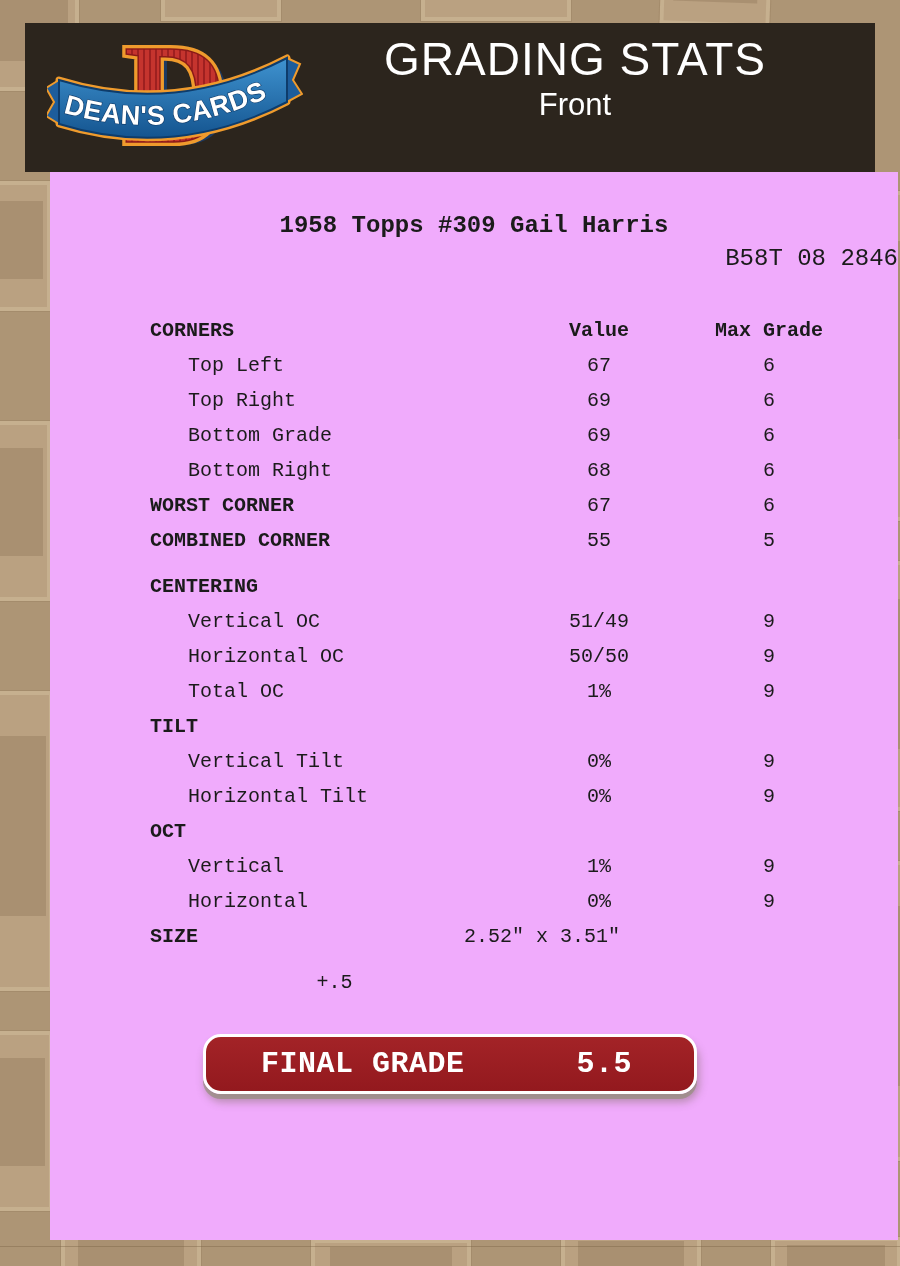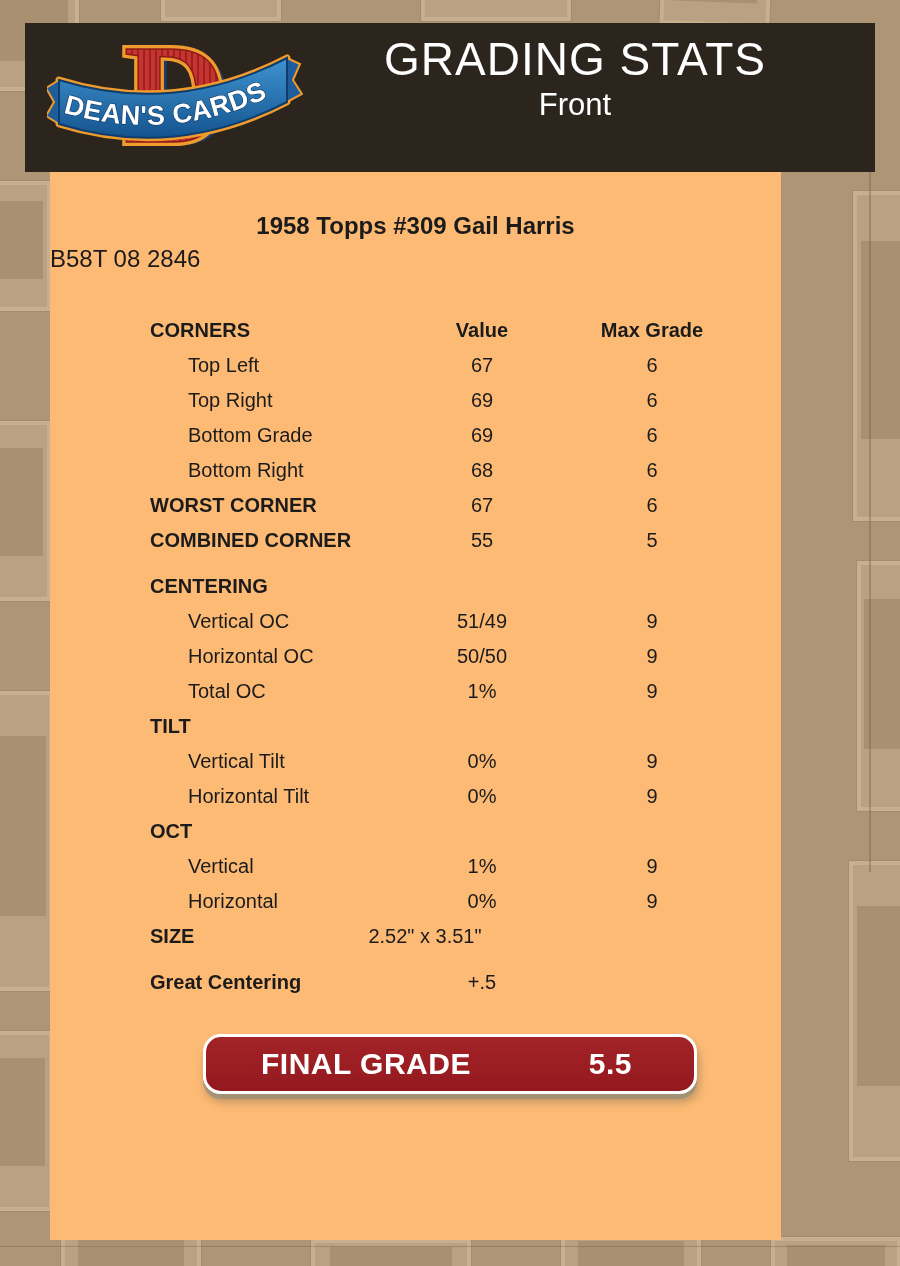--- a/index.html
+++ b/index.html
@@ -26,25 +26,25 @@
   .header-text{
     position:absolute;left:275px;top:0;width:550px;height:110px;
     display:flex;flex-direction:column;justify-content:center;align-items:center;
     color:#ffffff;
   }
   .header-title{font-size:46px;line-height:1.15;letter-spacing:1px;font-weight:400;}
   .header-subtitle{font-size:31px;line-height:1.2;font-weight:400;}
   .logo{position:absolute;left:22px;top:5px;width:256px;height:140px;}
 
   .body-card{
-    position:absolute;left:50px;top:172px;width:731px;height:1068px;
-    background:#fdba74;z-index:1;
+    position:absolute;left:50px;top:172px;width:848px;height:1068px;
+    background:#f0abfc;z-index:1;font-family:Liberation Mono, monospace;
   }
   .card-title{margin-top:38px;text-align:center;font-size:24px;font-weight:bold;line-height:32px;}
-  .card-code{text-align:left;font-size:24px;line-height:34px;}
+  .card-code{text-align:right;font-size:24px;line-height:34px;}
 
   .stats-table{margin-top:37px;padding:0 39px 0 100px;}
   .row{display:grid;grid-template-columns:1fr 160px 180px;height:35px;align-items:center;font-size:20px;}
   .row .label{padding-left:38px;white-space:nowrap;}
   .row .val,.row .max{text-align:center;white-space:nowrap;}
   .row.section .label{padding-left:0;font-weight:bold;}
   .row.header-row .label,.row.header-row .val,.row.header-row .max{font-weight:bold;padding-left:0;}
   .row.gap{margin-top:11px;}
   .val.size-shift{transform:translateX(-57px);}
 
@@ -232,21 +232,20 @@
         <span class="label">Horizontal</span>
         <span class="val">0%</span>
         <span class="max">9</span>
       </div>
       <div class="row section">
         <span class="label">SIZE</span>
         <span class="val size-shift">2.52" x 3.51"</span>
         <span class="max"></span>
       </div>
       <div class="row section gap">
-        <span class="label">Great Centering</span>
         <span class="val">+.5</span>
         <span class="max"></span>
       </div>
     </div>
 
     <div class="final-grade">
       <span>FINAL GRADE</span>
       <span>5.5</span>
     </div>
   </div>

